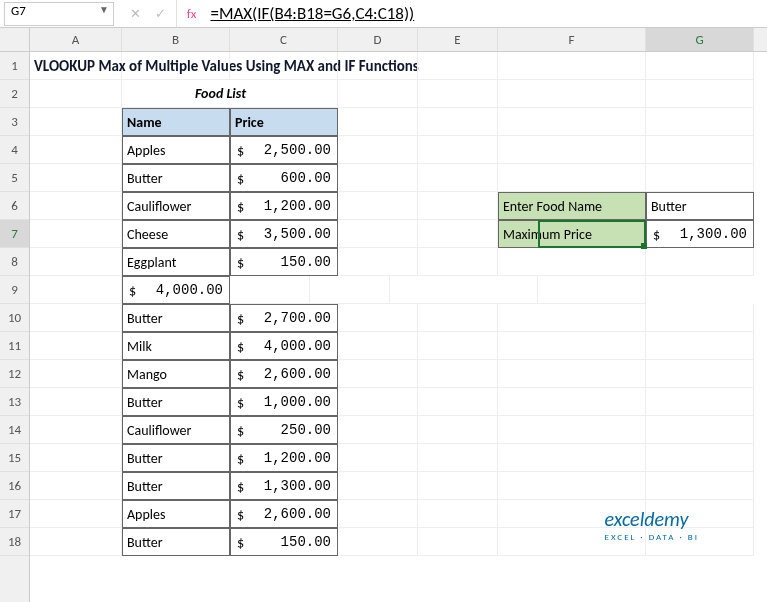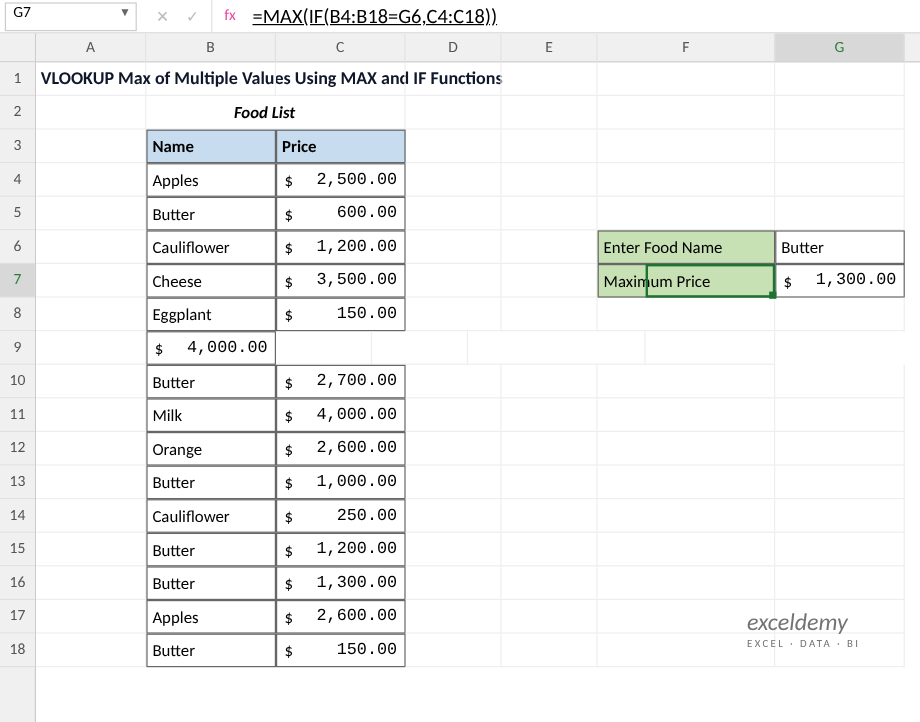--- a/index.html
+++ b/index.html
@@ -166,23 +166,23 @@
     content: "";
     position: absolute;
     right: -3px;
     bottom: -3px;
     width: 6px;
     height: 6px;
     background: #1c7430;
   }
   .watermark {
     position: absolute;
-    right: 50px;
+    right: 68px;
     bottom: 60px;
-    color: #737373;
+    color: #0369a1;
     font-size: 20px;
     font-style: italic;
     pointer-events: none;
   }
   .watermark .sub {
     font-size: 9px;
     letter-spacing: 2px;
     font-style: normal;
     text-align: right;
   }
@@ -367,21 +367,21 @@
               <span class="cur">$</span>
               <span class="amt">4,000.00</span>
             </div>
             <div class="cell cD"></div>
             <div class="cell cE"></div>
             <div class="cell cF"></div>
             <div class="cell cG"></div>
           </div>
           <div class="row">
             <div class="cell cA"></div>
-            <div class="cell cB tcell">Orange</div>
+            <div class="cell cB tcell">Mango</div>
             <div class="cell cC tcell pcell">
               <span class="cur">$</span>
               <span class="amt">2,600.00</span>
             </div>
             <div class="cell cD"></div>
             <div class="cell cE"></div>
             <div class="cell cF"></div>
             <div class="cell cG"></div>
           </div>
           <div class="row">

